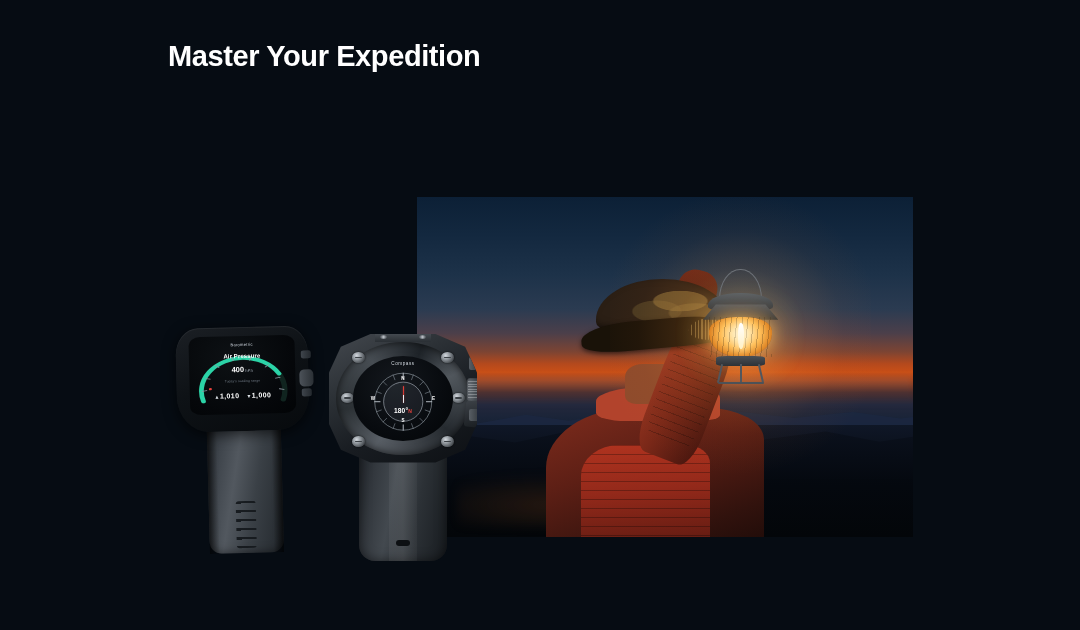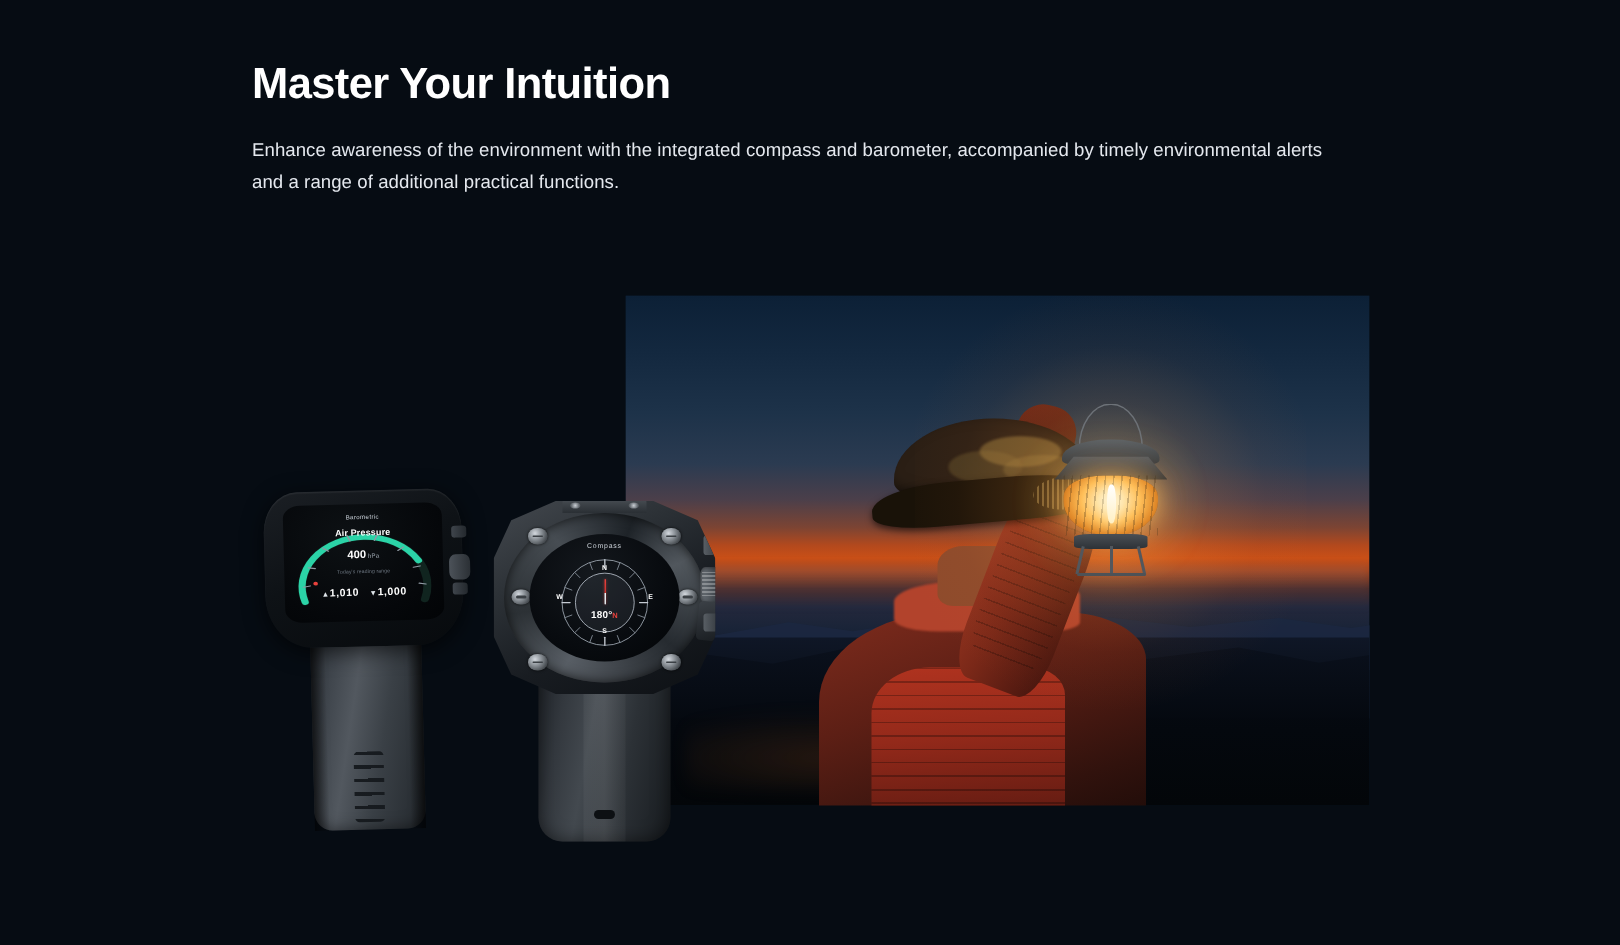--- a/index.html
+++ b/index.html
@@ -534,22 +534,21 @@
     letter-spacing:.15px;
   }
   .cmp-heading .dir { color:#e8413c; font-size:5px; }
 </style>
 </head>
 <body>
 
 <div id="banner">
 
   <div id="copy">
-    <div class="headline l1">Master Your Intuition</div>
-    <div class="subcopy">Enhance awareness of the environment with the integrated compass and barometer, accompanied by timely environmental alerts and a range of additional practical functions.</div>
+    <div class="headline l1">Master Your Expedition</div>
   </div>
 
   <div id="photo">
     <div id="sky"></div>
     <div id="haze"></div>
     <div id="ridge1"></div>
     <div id="ridge2"></div>
     <div id="foreground"></div>
     <div id="landglow"></div>
 

